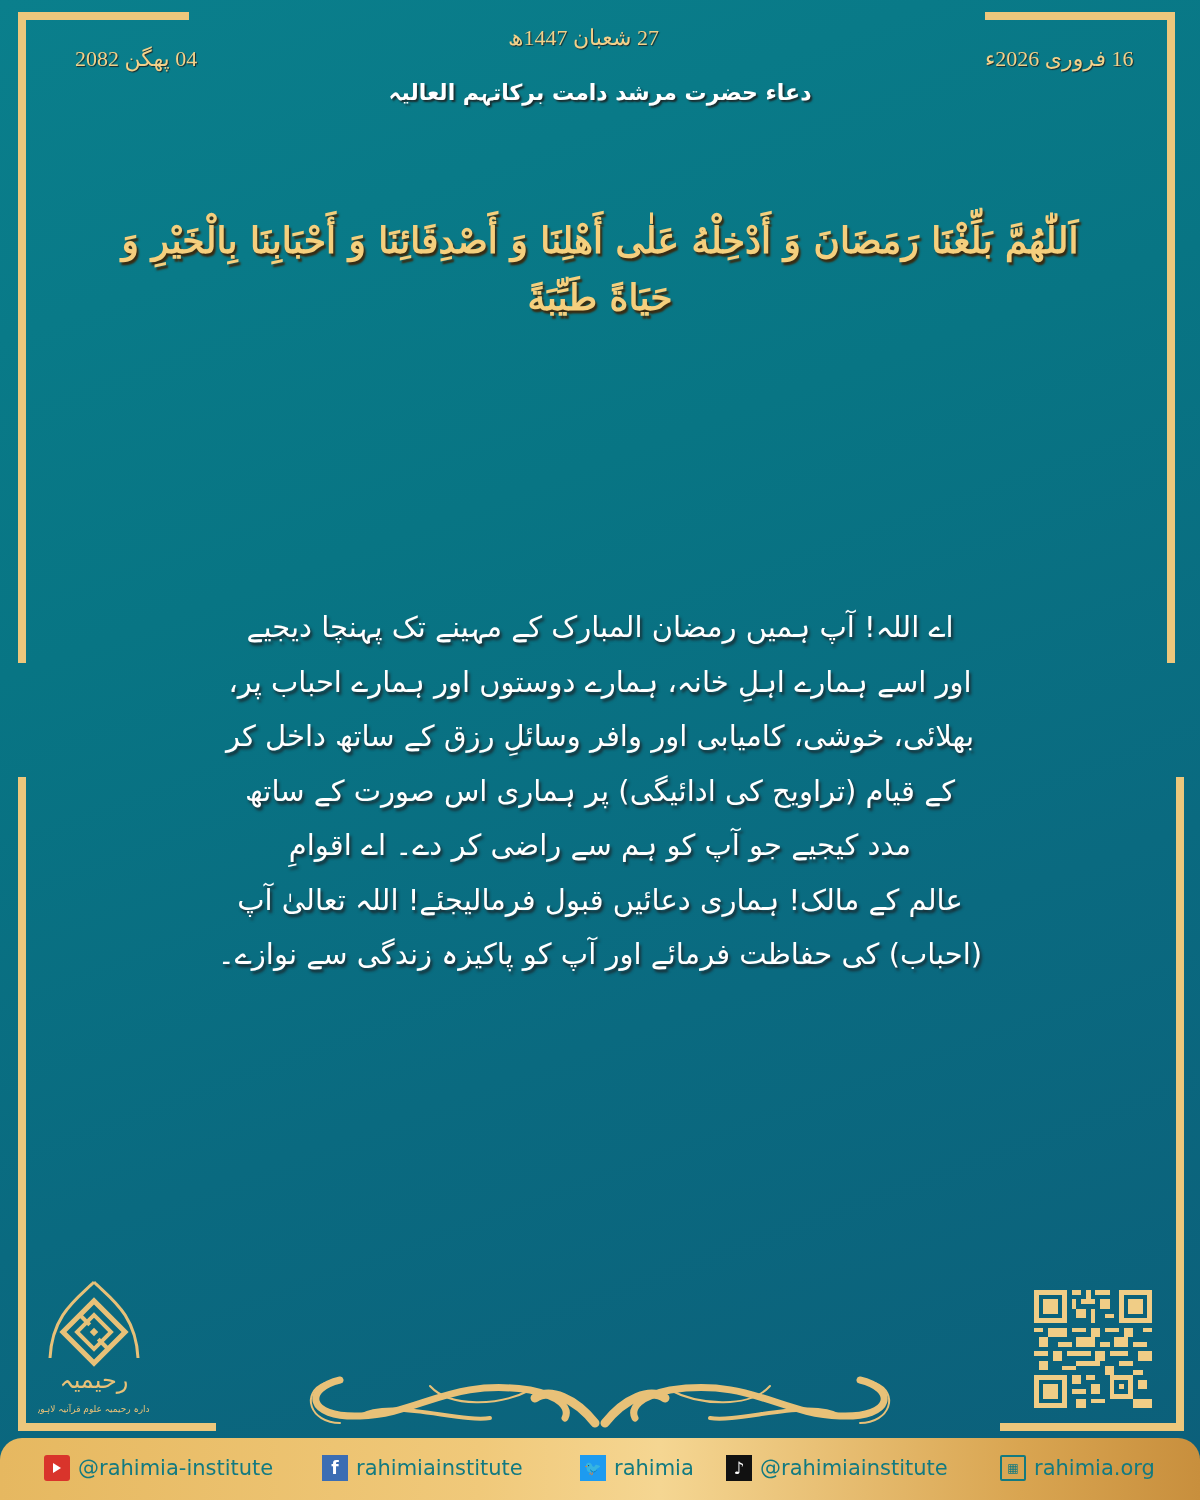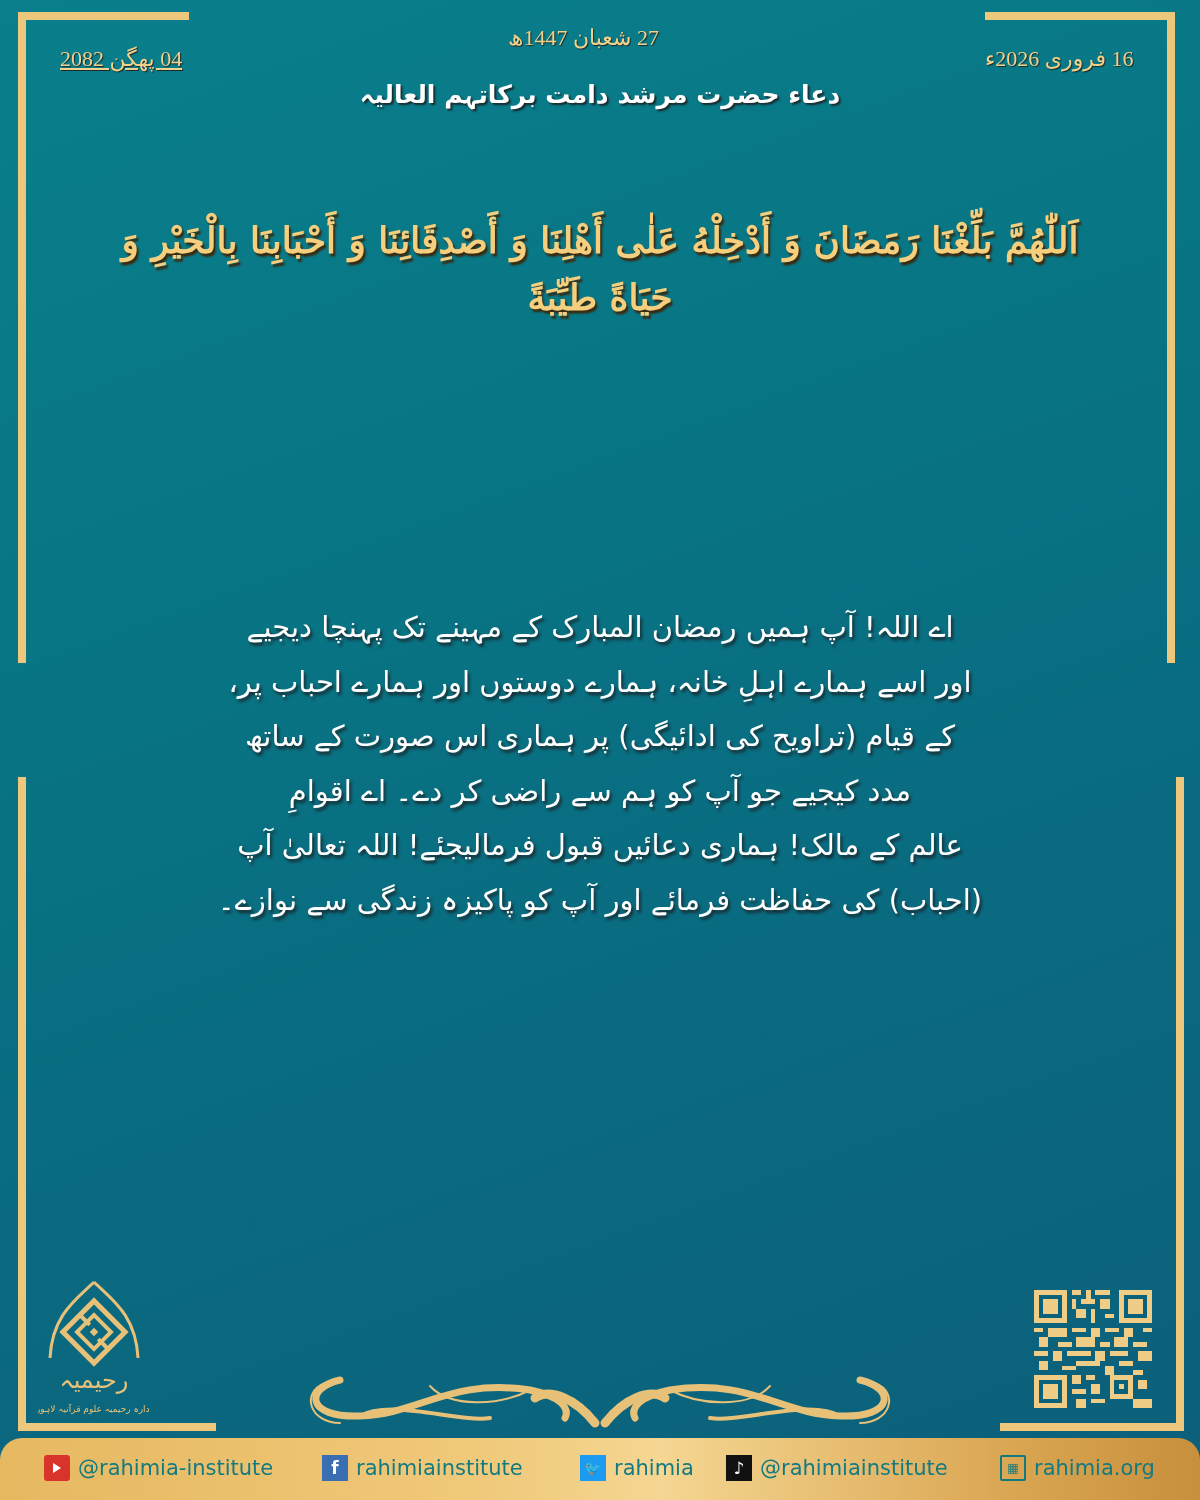--- a/index.html
+++ b/index.html
@@ -3,21 +3,21 @@
 <meta charset="utf-8">
 <style>
   html, body { margin:0; padding:0; }
   body { width:1200px; height:1500px; overflow:hidden; position:relative;
          font-family:"DejaVu Sans", sans-serif;
          background: linear-gradient(160deg, #0a7f8c 0%, #087584 35%, #0a6a80 65%, #0c5f7a 100%); }
   .gold-line { position:absolute; background:#ecc77c; }
   .date { position:absolute; color:#f2d18a; font-family:"Liberation Serif", serif; font-size:22px;
           text-shadow:1px 1px 1px #1b2a2c; direction:rtl; white-space:nowrap; }
   .heading { position:absolute; left:0; width:1200px; top:80px; text-align:center; color:#ffffff;
-             font-size:25px; font-weight:bold; direction:rtl; text-shadow:2px 2px 2px #1b2a2c; }
+             font-size:22px; font-weight:bold; direction:rtl; text-shadow:2px 2px 2px #1b2a2c; }
   .arabic { position:absolute; left:70px; width:1060px; top:212px; text-align:center; direction:rtl;
             color:#f5cf7d; font-family:"DejaVu Serif", serif; font-weight:bold; font-size:36px;
             line-height:57px; text-shadow:2px 3px 2px #3a2a10; }
   .urdu { position:absolute; left:120px; width:960px; top:600px; text-align:center; direction:rtl;
           color:#ffffff; font-family:"DejaVu Sans", sans-serif; font-size:29px; line-height:54.5px;
           text-shadow:2px 3px 3px #1a2a30; }
   .urdu .ln { display:block; white-space:nowrap; }
   .logo { position:absolute; left:38px; top:1280px; width:112px; height:150px; }
   .qr { position:absolute; left:1032px; top:1290px; width:122px; height:118px; }
   .ornament { position:absolute; left:300px; top:1368px; width:600px; height:62px; }
@@ -37,34 +37,35 @@
 
 <div class="gold-line" style="left:18px;top:777px;width:8px;height:654px;"></div>
 <div class="gold-line" style="left:18px;top:1423px;width:198px;height:8px;"></div>
 
 <div class="gold-line" style="left:985px;top:12px;width:190px;height:8px;"></div>
 <div class="gold-line" style="left:1167px;top:12px;width:8px;height:651px;"></div>
 
 <div class="gold-line" style="left:1176px;top:777px;width:8px;height:654px;"></div>
 <div class="gold-line" style="left:1000px;top:1423px;width:184px;height:8px;"></div>
 
-<div class="date" style="left:60px;top:46px;text-decoration:underline;">04 پھگن 2082</div>
+<div class="date" style="left:75px;top:46px;">04 پھگن 2082</div>
 <div class="date" style="left:508px;top:25px;">27 شعبان 1447ھ</div>
 <div class="date" style="left:985px;top:46px;">16 فروری 2026ء</div>
 
 <div class="heading">دعاء حضرت مرشد دامت برکاتہم العالیہ</div>
 
 <div class="arabic">
   <div>اَللّٰهُمَّ بَلِّغْنَا رَمَضَانَ وَ أَدْخِلْهُ عَلٰى أَهْلِنَا وَ أَصْدِقَائِنَا وَ أَحْبَابِنَا بِالْخَيْرِ وَ</div>
   <div>حَيَاةً طَيِّبَةً</div>
 </div>
 
 <div class="urdu">
   <span class="ln">اے اللہ! آپ ہمیں رمضان المبارک کے مہینے تک پہنچا دیجیے</span>
   <span class="ln">اور اسے ہمارے اہلِ خانہ، ہمارے دوستوں اور ہمارے احباب پر،</span>
+  <span class="ln">بھلائی، خوشی، کامیابی اور وافر وسائلِ رزق کے ساتھ داخل کر</span>
   <span class="ln">کے قیام (تراویح کی ادائیگی) پر ہماری اس صورت کے ساتھ</span>
   <span class="ln">مدد کیجیے جو آپ کو ہم سے راضی کر دے۔ اے اقوامِ</span>
   <span class="ln">عالم کے مالک! ہماری دعائیں قبول فرمالیجئے! اللہ تعالیٰ آپ</span>
   <span class="ln">(احباب) کی حفاظت فرمائے اور آپ کو پاکیزہ زندگی سے نوازے۔</span>
 </div>
 
 <div class="logo">
   <svg width="112" height="150" viewBox="0 0 112 150">
     <path d="M56 2 C 40 18, 14 34, 12 78" fill="none" stroke="#e8c178" stroke-width="3"></path>
     <path d="M56 2 C 72 18, 98 34, 100 78" fill="none" stroke="#e8c178" stroke-width="3"></path>

